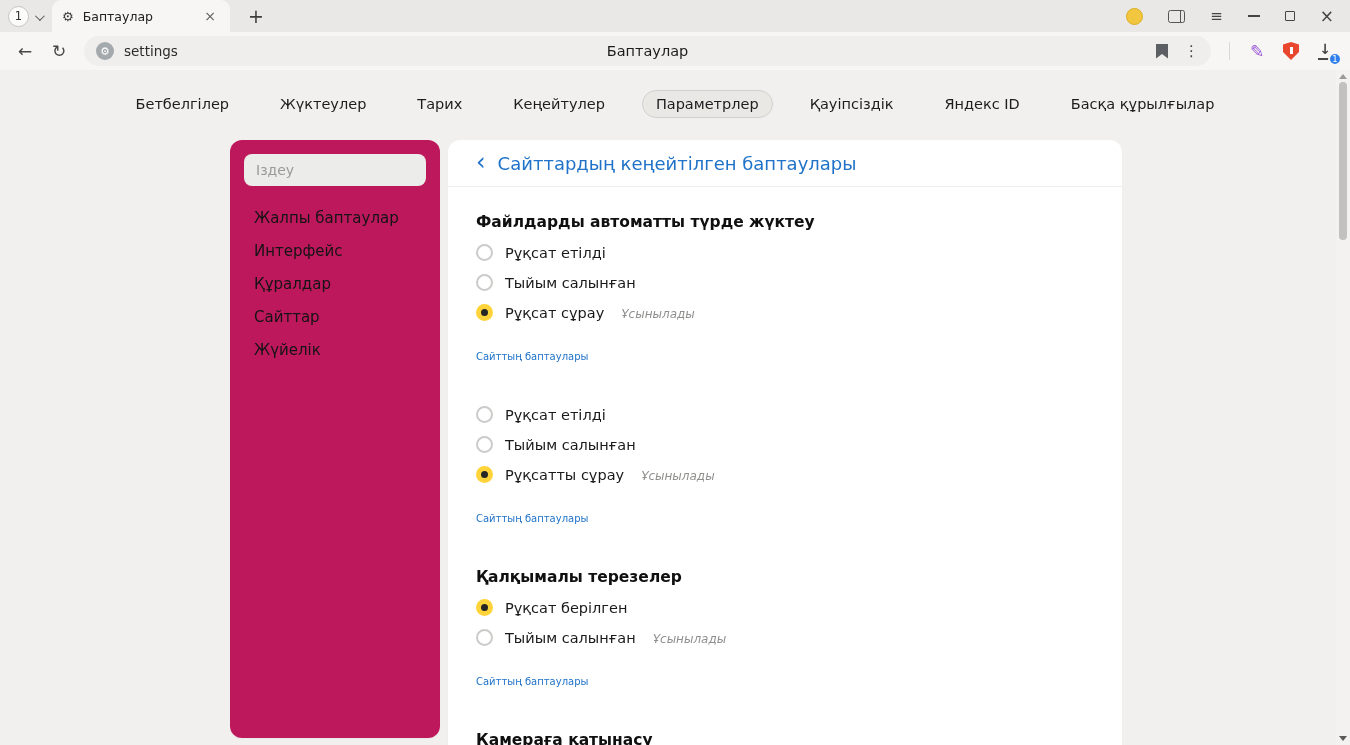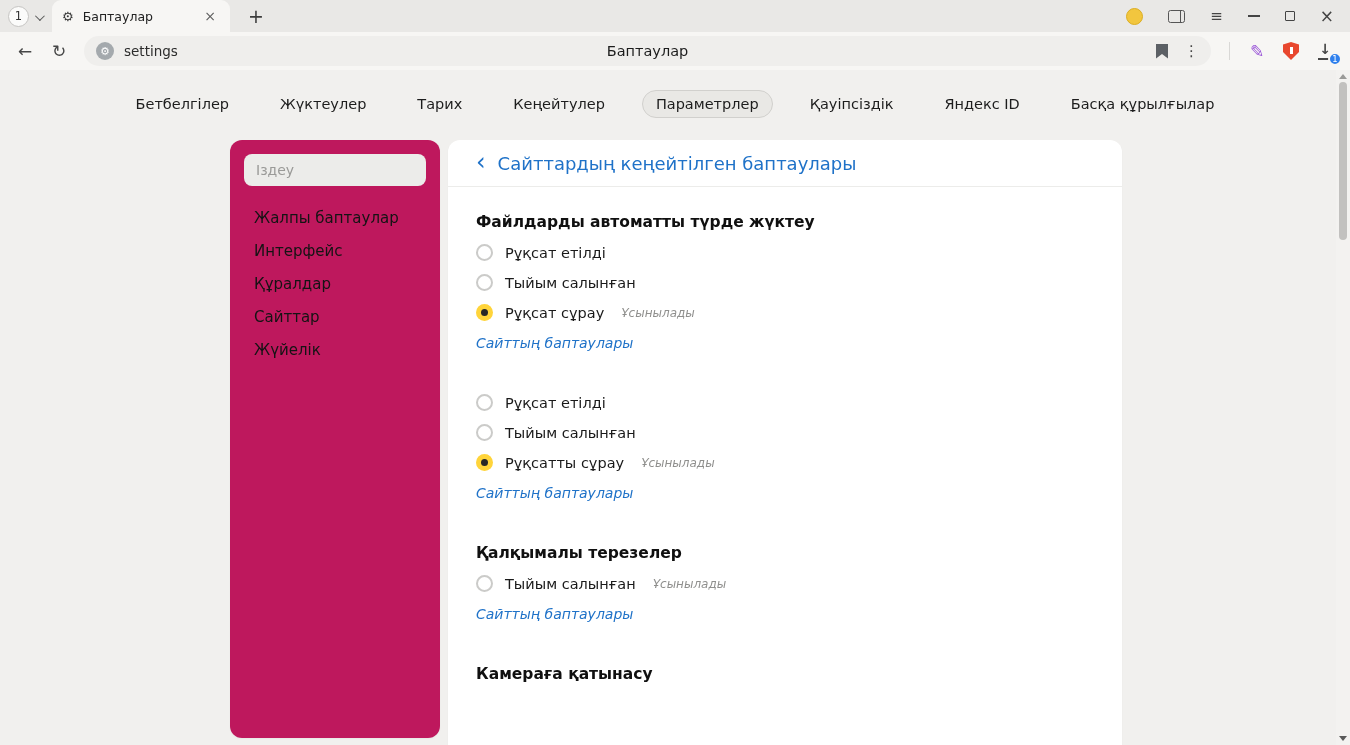--- a/index.html
+++ b/index.html
@@ -75,28 +75,28 @@
     background:#fff; border-radius:12px; box-shadow:0 1px 2px rgba(0,0,0,.04); overflow:hidden; }
   .main-header { display:flex; align-items:center; height:47px; padding:0 28px;
     border-bottom:1px solid #ececea; }
   .back-chev { font-size:24px; line-height:1; margin-right:12px; margin-top:-3px; }
   .main-title { font-size:18px; }
   .blue { color:#1f72c8; }
   .main-body { padding:0 28px; }
   .section { margin-top:42px; }
   .section.first { margin-top:26px; }
   .sec-heading { font-weight:bold; font-size:15.5px; color:#101010; }
-  .opt { display:flex; align-items:center; margin-top:13px; }
+  .opt { display:flex; align-items:flex-end; margin-top:13px; }
   .radio { width:17px; height:17px; border-radius:50%; border:2px solid #cbcbc9; background:#fff; flex:0 0 auto; }
   .radio.checked { border:none; background:#ffd43a; position:relative; }
   .radio.checked::after { content:""; position:absolute; left:5px; top:5px; width:7px; height:7px;
     border-radius:50%; background:#262626; }
   .opt-label { margin-left:12px; font-size:14.5px; color:#1a1a1a; }
   .opt-badge { margin-left:17px; font-size:12px; color:#8f8f8d;font-style:italic; }
-  .sec-link { display:inline-block; margin-top:14px; font-size:14px;font-style:italic; }
+  .sec-link { display:inline-block; margin-top:30px; font-size:10px; }
   
   .scrollbar { position:absolute; right:0; top:0; bottom:0; width:14px; background:#f3f2f0; }
   .sb-thumb { position:absolute; left:3px; top:12px; width:8px; height:158px; background:#c2c1bf; border-radius:4px; }
   .sb-up { position:absolute; top:4px; left:3px; width:0; height:0;
     border-left:4px solid transparent; border-right:4px solid transparent; border-bottom:5px solid #9a9a98; }
   .sb-down { position:absolute; bottom:4px; left:3px; width:0; height:0;
     border-left:4px solid transparent; border-right:4px solid transparent; border-top:5px solid #595959; }
 </style>
 </head>
 <body>
@@ -210,20 +210,24 @@
           <span class="radio checked"></span>
           <span class="opt-label">Рұқсатты сұрау</span>
           <span class="opt-badge">Ұсынылады</span>
         </div>
         <div><span class="sec-link blue">Сайттың баптаулары</span></div>
       </div>
 
       <div class="section">
         <div class="sec-heading">Қалқымалы терезелер</div>
         <div class="opt">
+          <span class="radio checked"></span>
+          <span class="opt-label">Рұқсат берілген</span>
+        </div>
+        <div class="opt">
           <span class="radio"></span>
           <span class="opt-label">Тыйым салынған</span>
           <span class="opt-badge">Ұсынылады</span>
         </div>
         <div><span class="sec-link blue">Сайттың баптаулары</span></div>
       </div>
 
       <div class="section">
         <div class="sec-heading">Камераға қатынасу</div>
 

